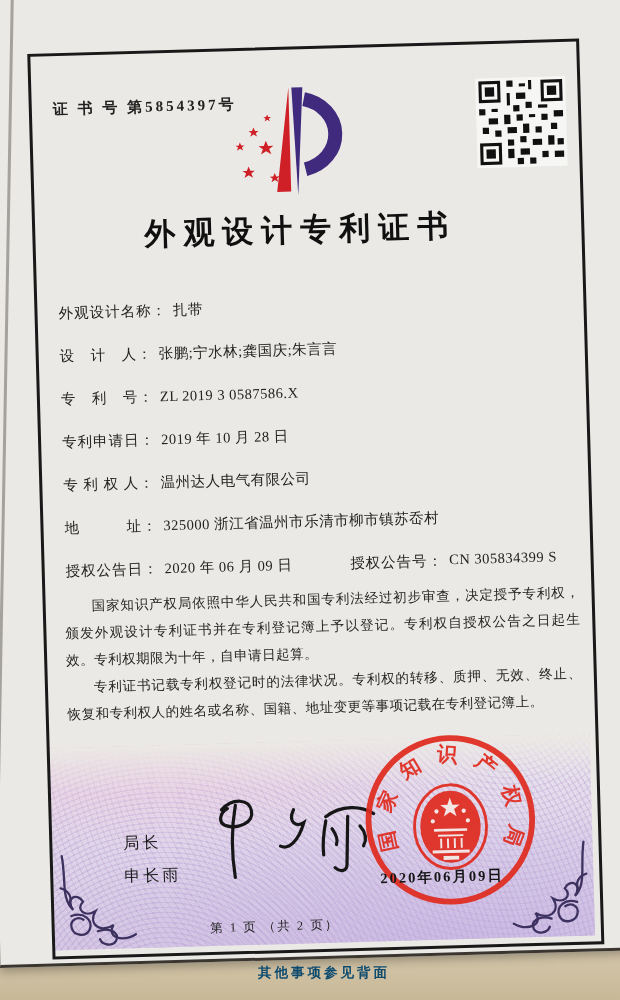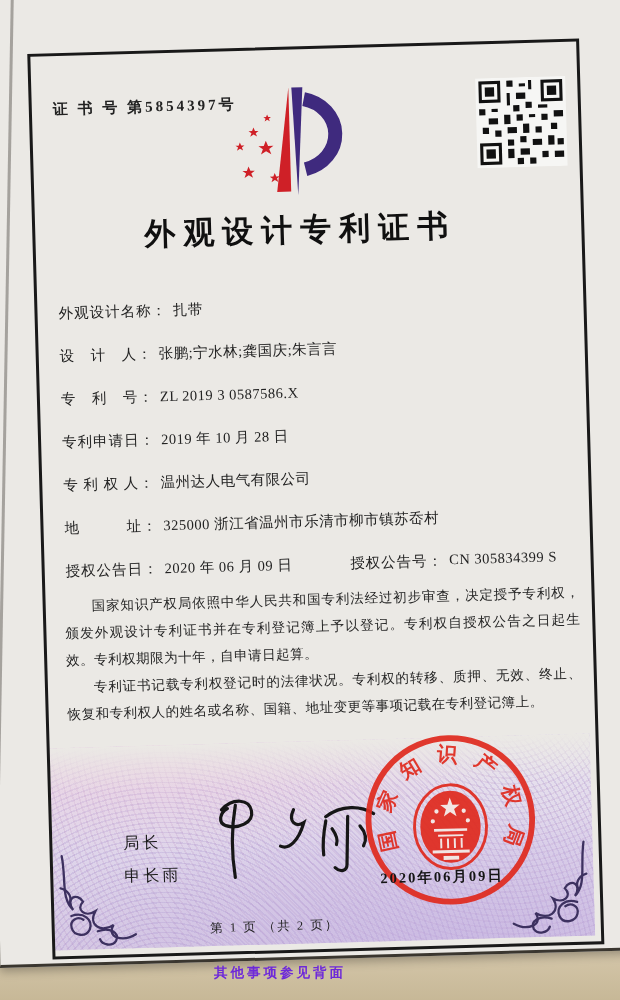--- a/index.html
+++ b/index.html
@@ -44,22 +44,22 @@
     letter-spacing:3px;line-height:33px;}
   .autograph{position:absolute;left:205px;top:812px;width:185px;height:100px;}
   .seal{position:absolute;left:361px;top:760px;width:185px;height:185px;opacity:.92;}
   .seal-date{position:absolute;left:382px;top:900px;font-size:14.5px;font-weight:600;
     color:#151515;letter-spacing:2px;}
   .flourish{position:absolute;width:92px;height:96px;}
   .flourish.bl{left:58px;top:876px;}
   .flourish.br{left:500px;top:876px;transform:scaleX(-1);}
   .page-no{position:absolute;left:150px;top:946px;width:250px;text-align:center;
     font-size:12.5px;color:#222;letter-spacing:2px;}
-  .back-note{position:absolute;left:170px;top:964px;width:220px;text-align:center;
-    font-size:13.5px;font-weight:bold;color:#6d28d9;letter-spacing:3px;z-index:6;}
+  .back-note{position:absolute;left:170px;top:964px;width:220px;text-align:right;
+    font-size:13.5px;font-weight:bold;color:#0c4a6e;letter-spacing:3px;z-index:6;}
 </style>
 </head>
 <body>
 
 <div class="scene">
   <div class="bottom-bg"></div>
   <div class="left-edge"></div>
 
   <div class="paper">
     <div class="security-band"></div>

